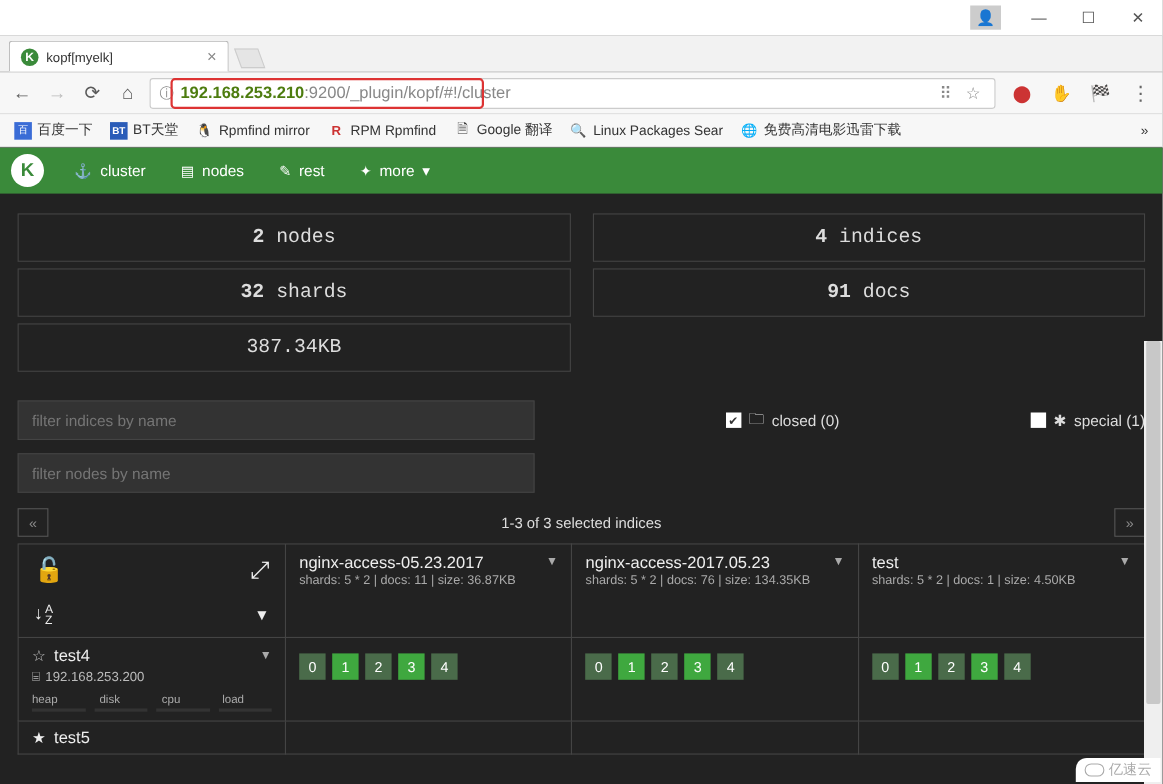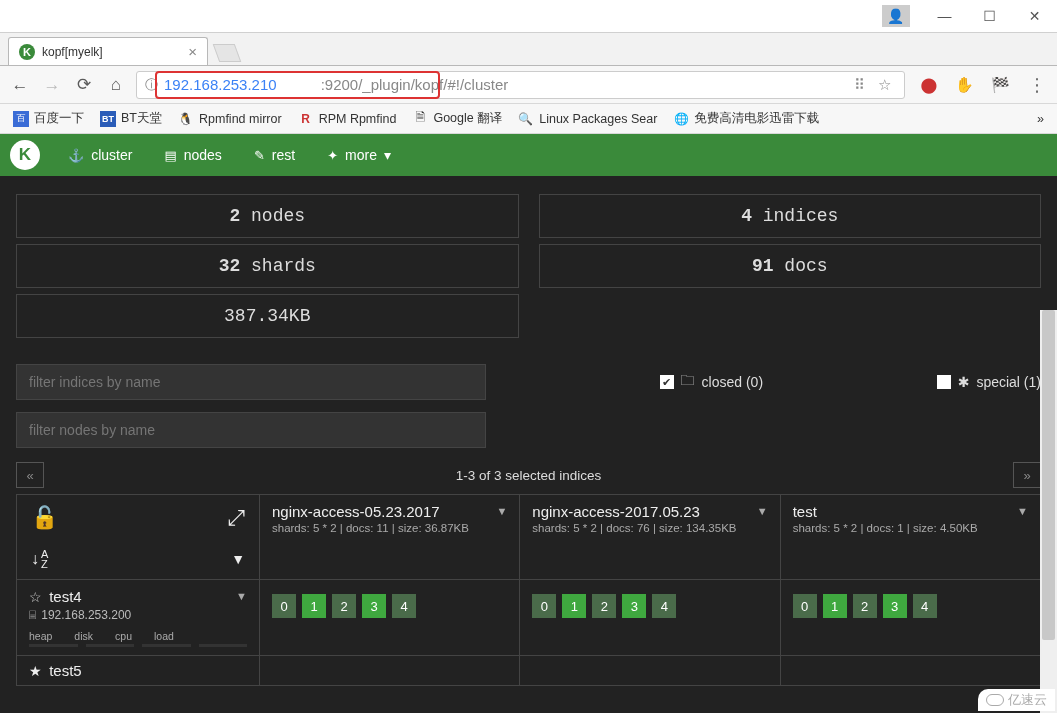--- a/index.html
+++ b/index.html
@@ -16,22 +16,22 @@
 .tab-favicon { width: 16px; height: 16px; border-radius: 50%; background: #3a8a3a; display: flex; align-items: center; justify-content: center; color: #fff; font-weight: bold; font-size: 11px; }
 .tab-close { margin-left: auto; color: #888; font-size: 15px; }
 .new-tab { width: 22px; height: 18px; background: #e5e5e5; border: 1px solid #ccc; margin-left: 8px; margin-bottom: 3px; transform: skewX(20deg); }
 
 
 .toolbar { position: absolute; top: 66px; left: 0; right: 0; height: 38px; background: #f7f7f7; border-bottom: 1px solid #d8d8d8; display: flex; align-items: center; padding: 0 8px; gap: 8px; }
 .nav-btn { width: 24px; height: 24px; display: flex; align-items: center; justify-content: center; color: #5a5a5a; font-size: 17px; }
 .omnibox { flex: 1; height: 28px; border: 1px solid #ccc; border-radius: 3px; display: flex; align-items: center; padding: 0 8px; background: #fff; font-size: 15px; color: #333; position: relative; }
 .omnibox .info-icon { color: #888; margin-right: 6px; font-size: 13px; }
 .url-highlight { position: absolute; top: -1px; left: 18px; width: 285px; height: 28px; border: 2px solid #d33; border-radius: 4px; pointer-events: none; }
-.url-part1 { color: #3b82f6; }
-.url-part2 { color: #888; margin-left: 44px; }
+.url-part1 { color: #4d7c0f; font-weight: bold; }
+.url-part2 { color: #888; }
 .omni-icon { width: 18px; margin-left: 6px; font-size: 15px; color: #888; }
 .ext-icon { width: 24px; height: 24px; margin-left: 4px; display: flex; align-items: center; justify-content: center; font-size: 15px; }
 .menu-dots { color: #666; font-size: 18px; }
 
 
 .bookmarks { position: absolute; top: 104px; left: 0; right: 0; height: 30px; background: #f7f7f7; border-bottom: 1px solid #d8d8d8; display: flex; align-items: center; padding: 0 8px; gap: 6px; font-size: 12.5px; color: #333; }
 .bm-item { display: flex; align-items: center; gap: 5px; padding: 2px 5px; white-space: nowrap; }
 .bm-ico { width: 16px; height: 16px; display: inline-flex; align-items: center; justify-content: center; font-size: 12px; }
 
 
@@ -69,21 +69,21 @@
 .index-name { font-size: 15px; color: #eee; }
 .index-meta { font-size: 11.5px; color: #aaa; margin-top: 2px; }
 .idx-caret { position: absolute; top: 10px; right: 12px; color: #aaa; font-size: 11px; }
 
 .node-row { display: flex; }
 .node-cell { width: 244px; border: 1px solid #444; border-top: none; padding: 8px 12px; position: relative; }
 .node-star { color: #ccc; font-size: 14px; }
 .node-name { font-size: 15px; color: #eee; display: inline; margin-left: 4px; }
 .node-ip { font-size: 12px; color: #bbb; margin-top: 3px; display: flex; align-items: center; gap: 5px; }
 .node-caret { position: absolute; top: 10px; right: 12px; color: #aaa; font-size: 11px; }
-.node-labels { display: flex; gap: 22px; font-size: 10.5px; color: #aaa; margin-top: 8px; }
+.node-labels { display: flex; gap: 38px; font-size: 10.5px; color: #aaa; margin-top: 8px; }
 .node-bars { display: flex; gap: 8px; margin-top: 2px; }
 .bar { flex: 1; height: 3px; background: #333; }
 
 .shards-cell { flex: 1; border: 1px solid #444; border-left: none; border-top: none; padding: 14px 12px; display: flex; gap: 6px; align-items: flex-start; }
 .shard { width: 24px; height: 24px; background: #4a6b4a; color: #fff; display: flex; align-items: center; justify-content: center; font-size: 13px; }
 .shard.bright { background: #3fa83f; }
 
 .node-row2 { display: flex; }
 .node-row2 .node-cell { padding: 6px 12px; }
 .star-filled { color: #eee; }

